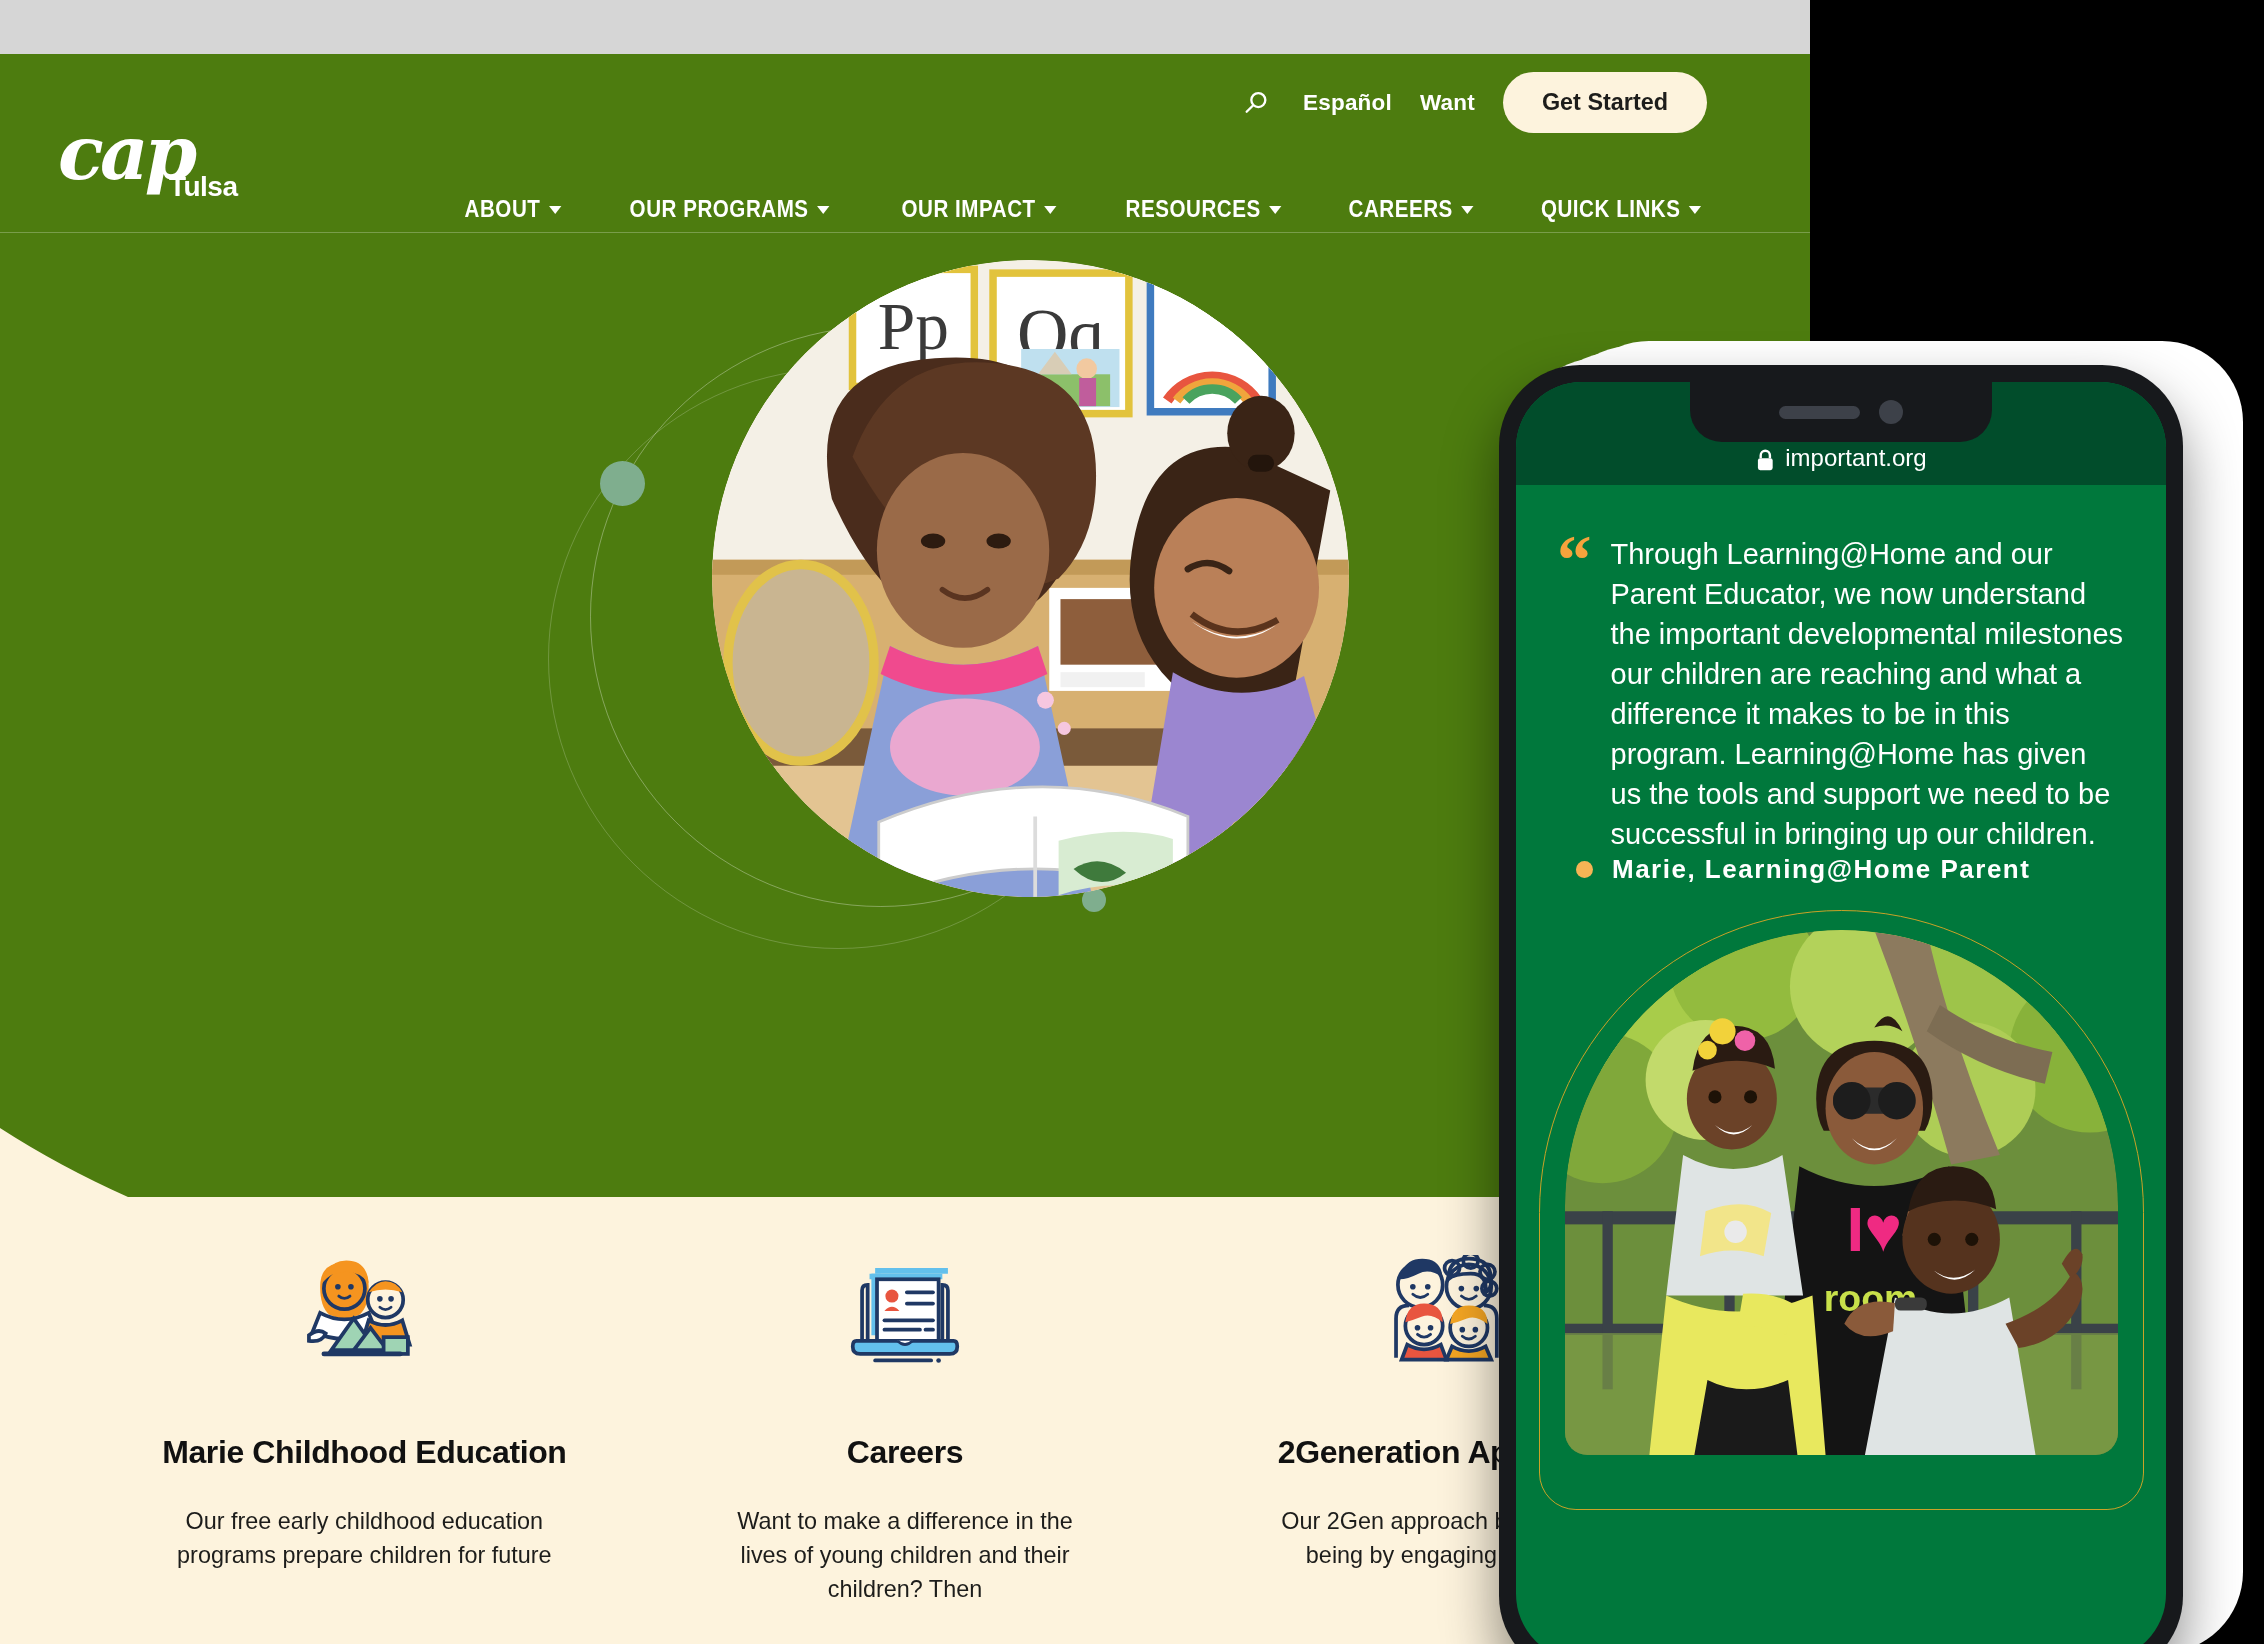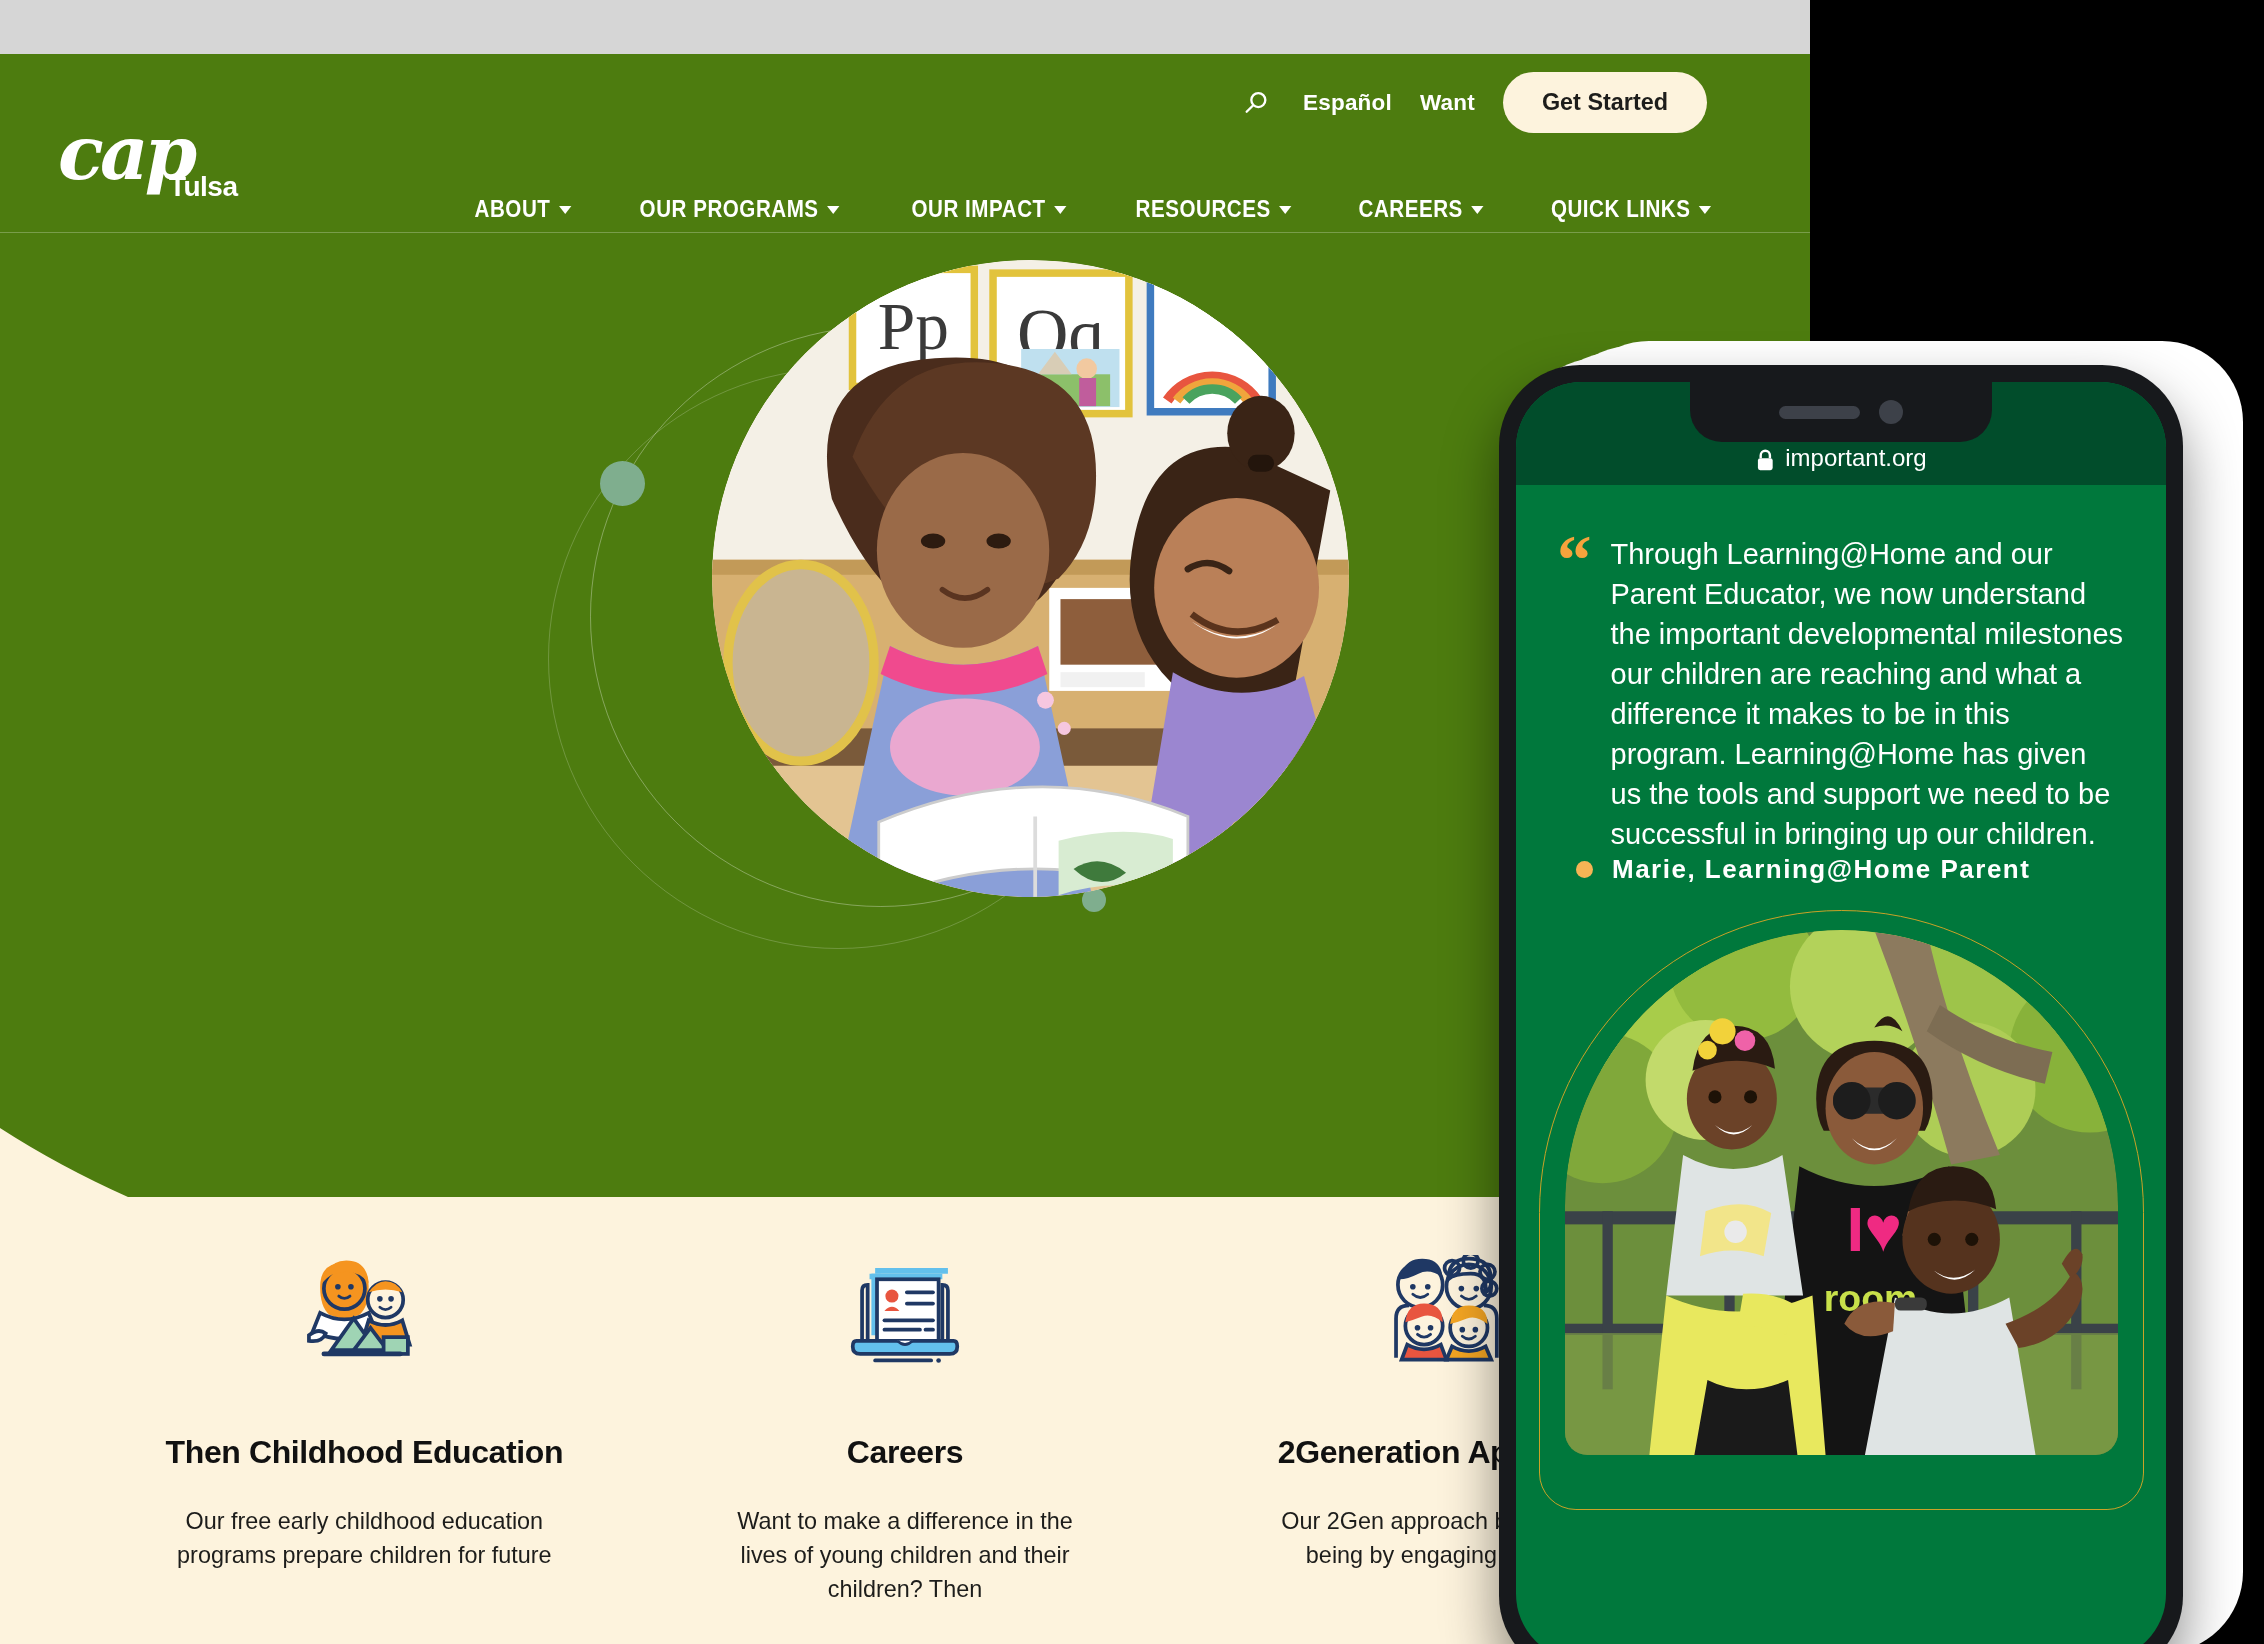--- a/index.html
+++ b/index.html
@@ -73,21 +73,21 @@
   }
   #logo .tulsa-word {
     font-family:"Liberation Sans", sans-serif;
     font-weight:700; font-size:28px; color:#fff;
     display:block; text-align:right; margin-top:-17px;
     padding-right:7.5px; letter-spacing:-0.5px;
   }
 
   
   #main-nav {
-    position:absolute; top:133px; left:10px; width:2170px;
+    position:absolute; top:133px; left:0; width:2170px;
     display:flex; justify-content:center; align-items:center;
     gap:0px; z-index:10;
   }
   .nav-item {
     display:flex; align-items:center; gap:9.4px;
     color:#fff; font-size:23.4px; font-weight:700;
     letter-spacing:0.6px; padding:9.4px 24px;
     cursor:pointer; white-space:nowrap;
     text-transform:uppercase;
     transform:scaleX(.88); transform-origin:center;
@@ -379,21 +379,21 @@
           <path d="M112 56 q6 5 12 0" fill="none" stroke="#1f3864" stroke-width="3" stroke-linecap="round"></path>
           <path d="M100 40 q8 -12 18 -12 q12 0 18 12 q-18 -6 -36 0z" fill="#f5941f"></path>
           <path d="M100 70 q18 10 36 0 l8 26 l-52 0z" fill="#f5941f" stroke="#1f3864" stroke-width="4"></path>
           <path d="M60 102 l24 -34 l24 34z" fill="#9fd4b4" stroke="#1f3864" stroke-width="4"></path>
           <path d="M84 102 l18 -24 l18 24z" fill="#9fd4b4" stroke="#1f3864" stroke-width="4"></path>
           <rect x="116" y="88" width="26" height="18" fill="#9fd4b4" stroke="#1f3864" stroke-width="4"></rect>
           <path d="M36 86 q10 -8 18 -2 q-4 10 -18 8z" fill="#fff" stroke="#1f3864" stroke-width="4"></path>
           <line x1="52" y1="106" x2="134" y2="106" stroke="#1f3864" stroke-width="5" stroke-linecap="round"></line>
         </svg>
       </div>
-      <div class="card-title">Then Childhood Education</div>
+      <div class="card-title">Marie Childhood Education</div>
       <div class="card-body">Our free early childhood education programs prepare children for future</div>
     </div>
 
     <div class="card">
       <div class="card-icon">
         <svg width="150" height="112" viewBox="0 0 160 120">
           <path d="M48 14 h78 v6 h-78z" fill="#63c0ec"></path>
           <path d="M42 20 h78 v6 h-78z" fill="#63c0ec"></path>
           <rect x="44" y="20" width="10" height="66" fill="#63c0ec"></rect>
           <rect x="50" y="26" width="66" height="68" fill="#fff" stroke="#1f3864" stroke-width="4"></rect>

